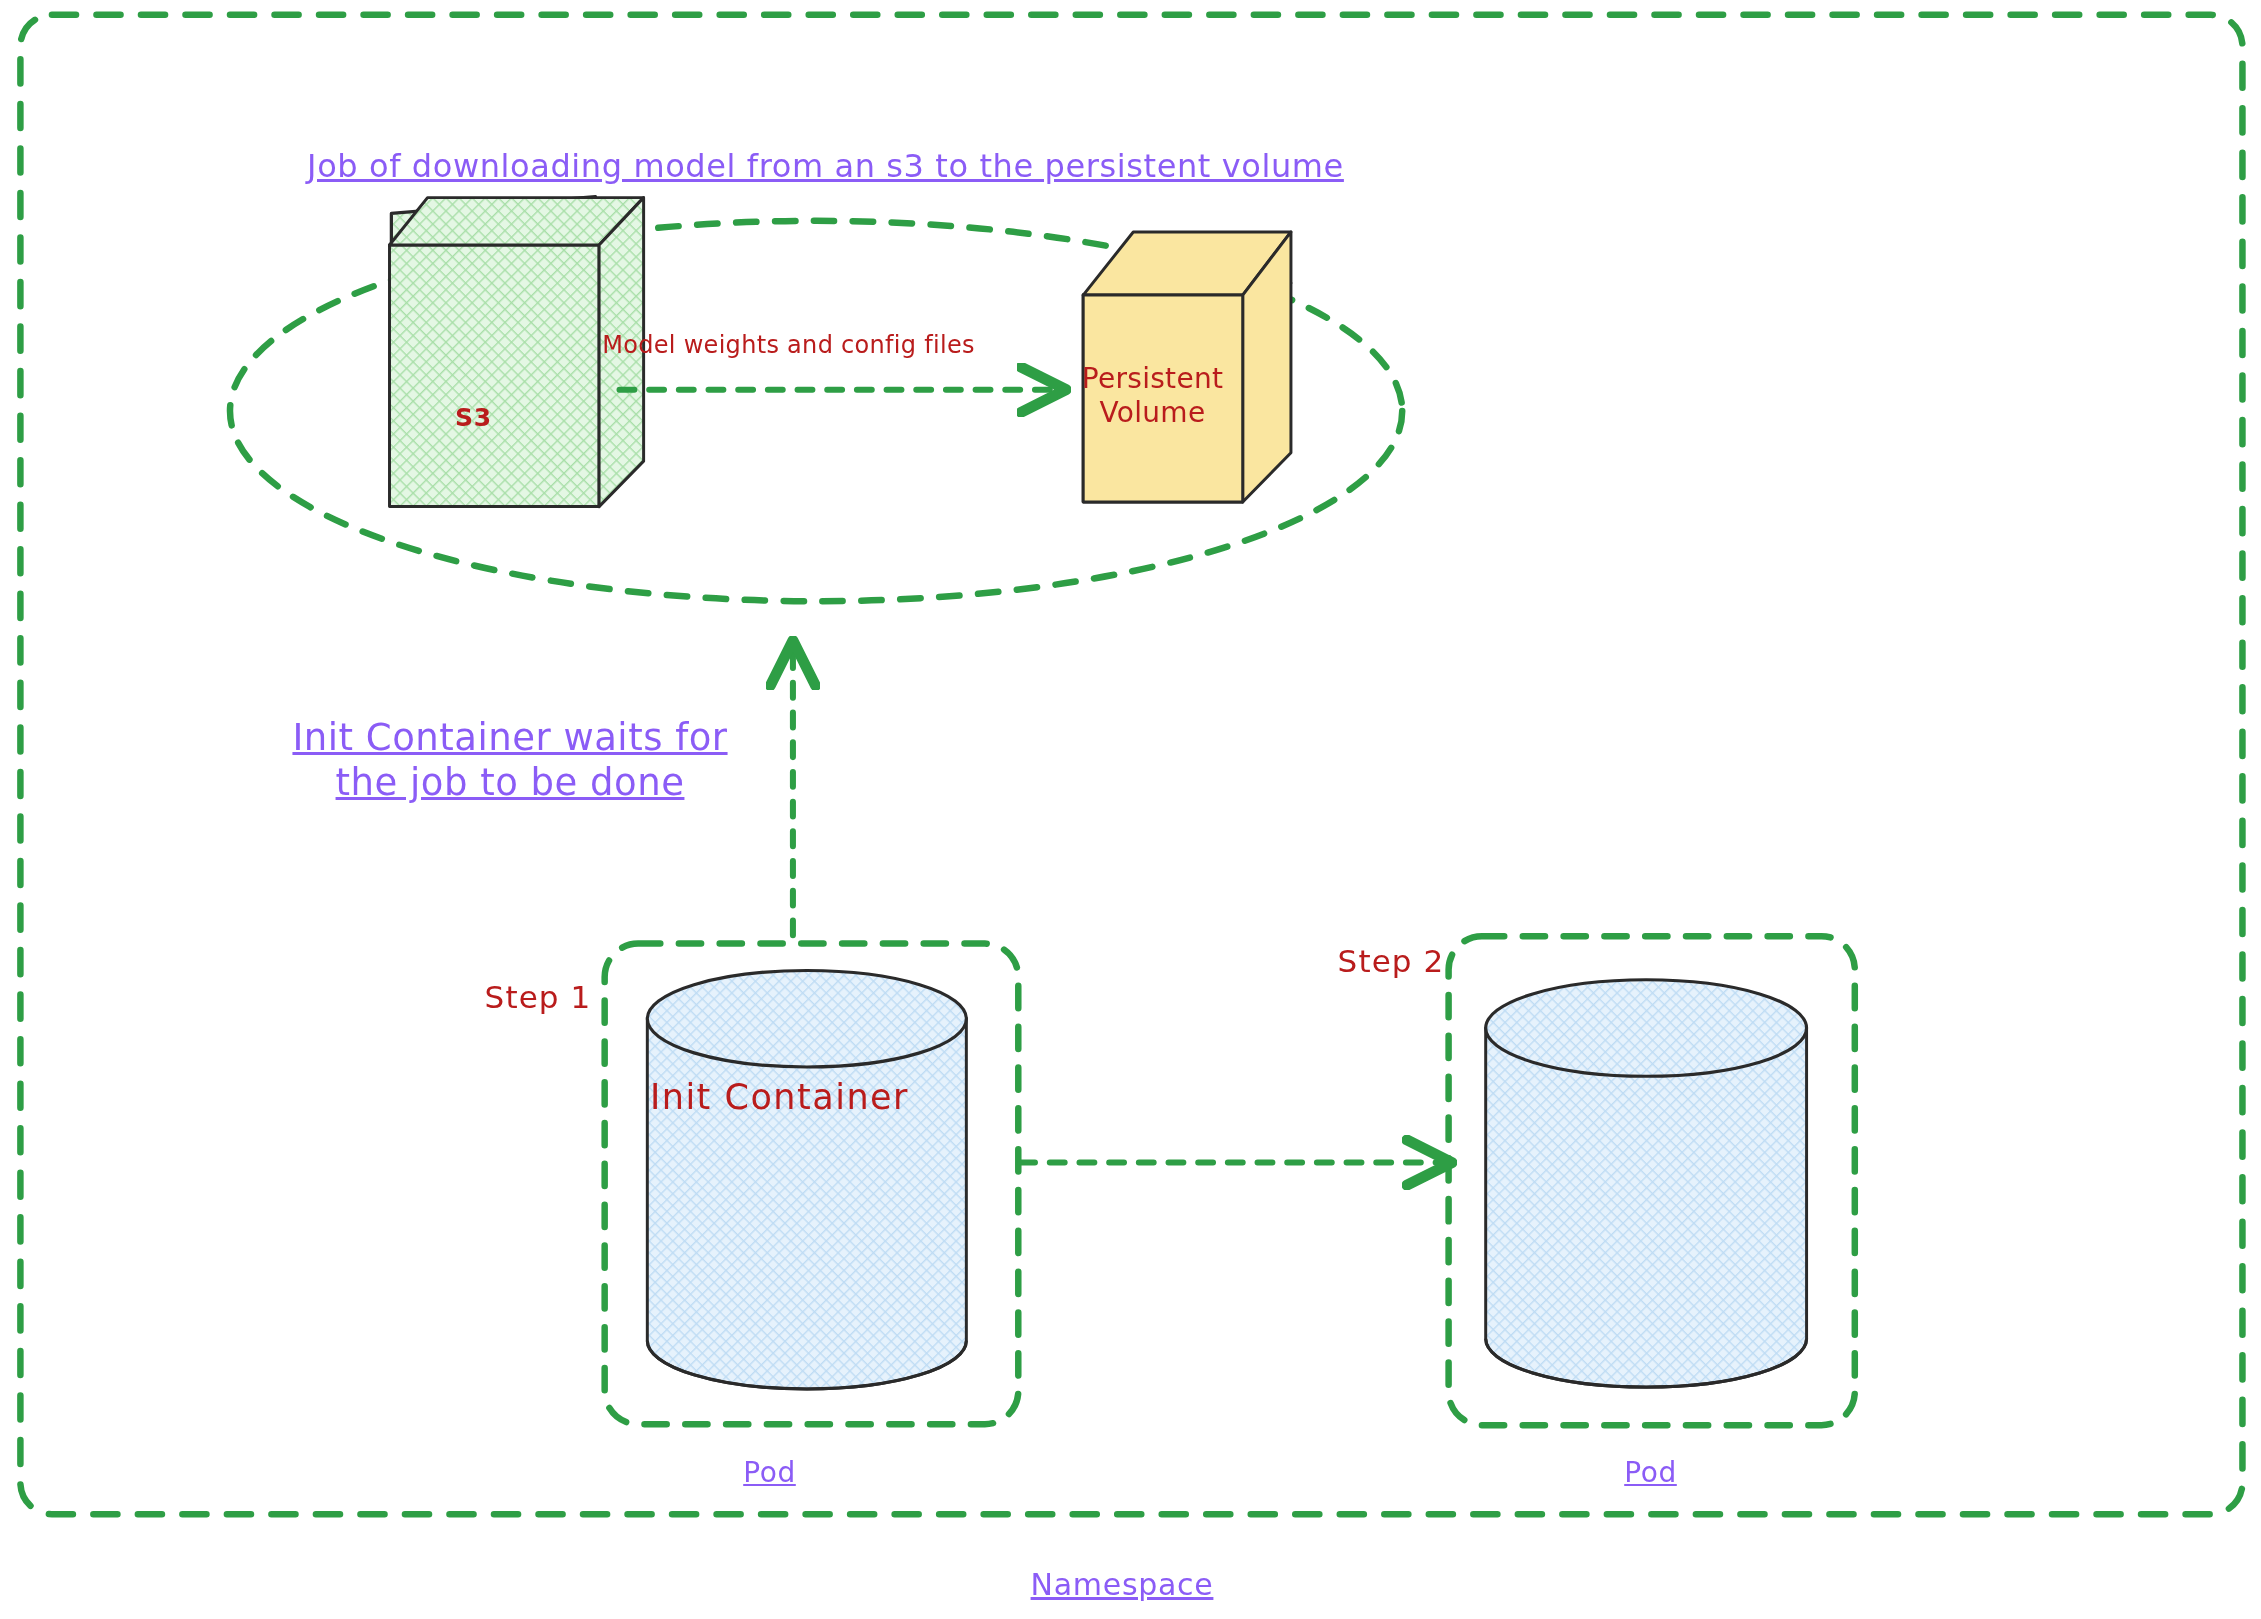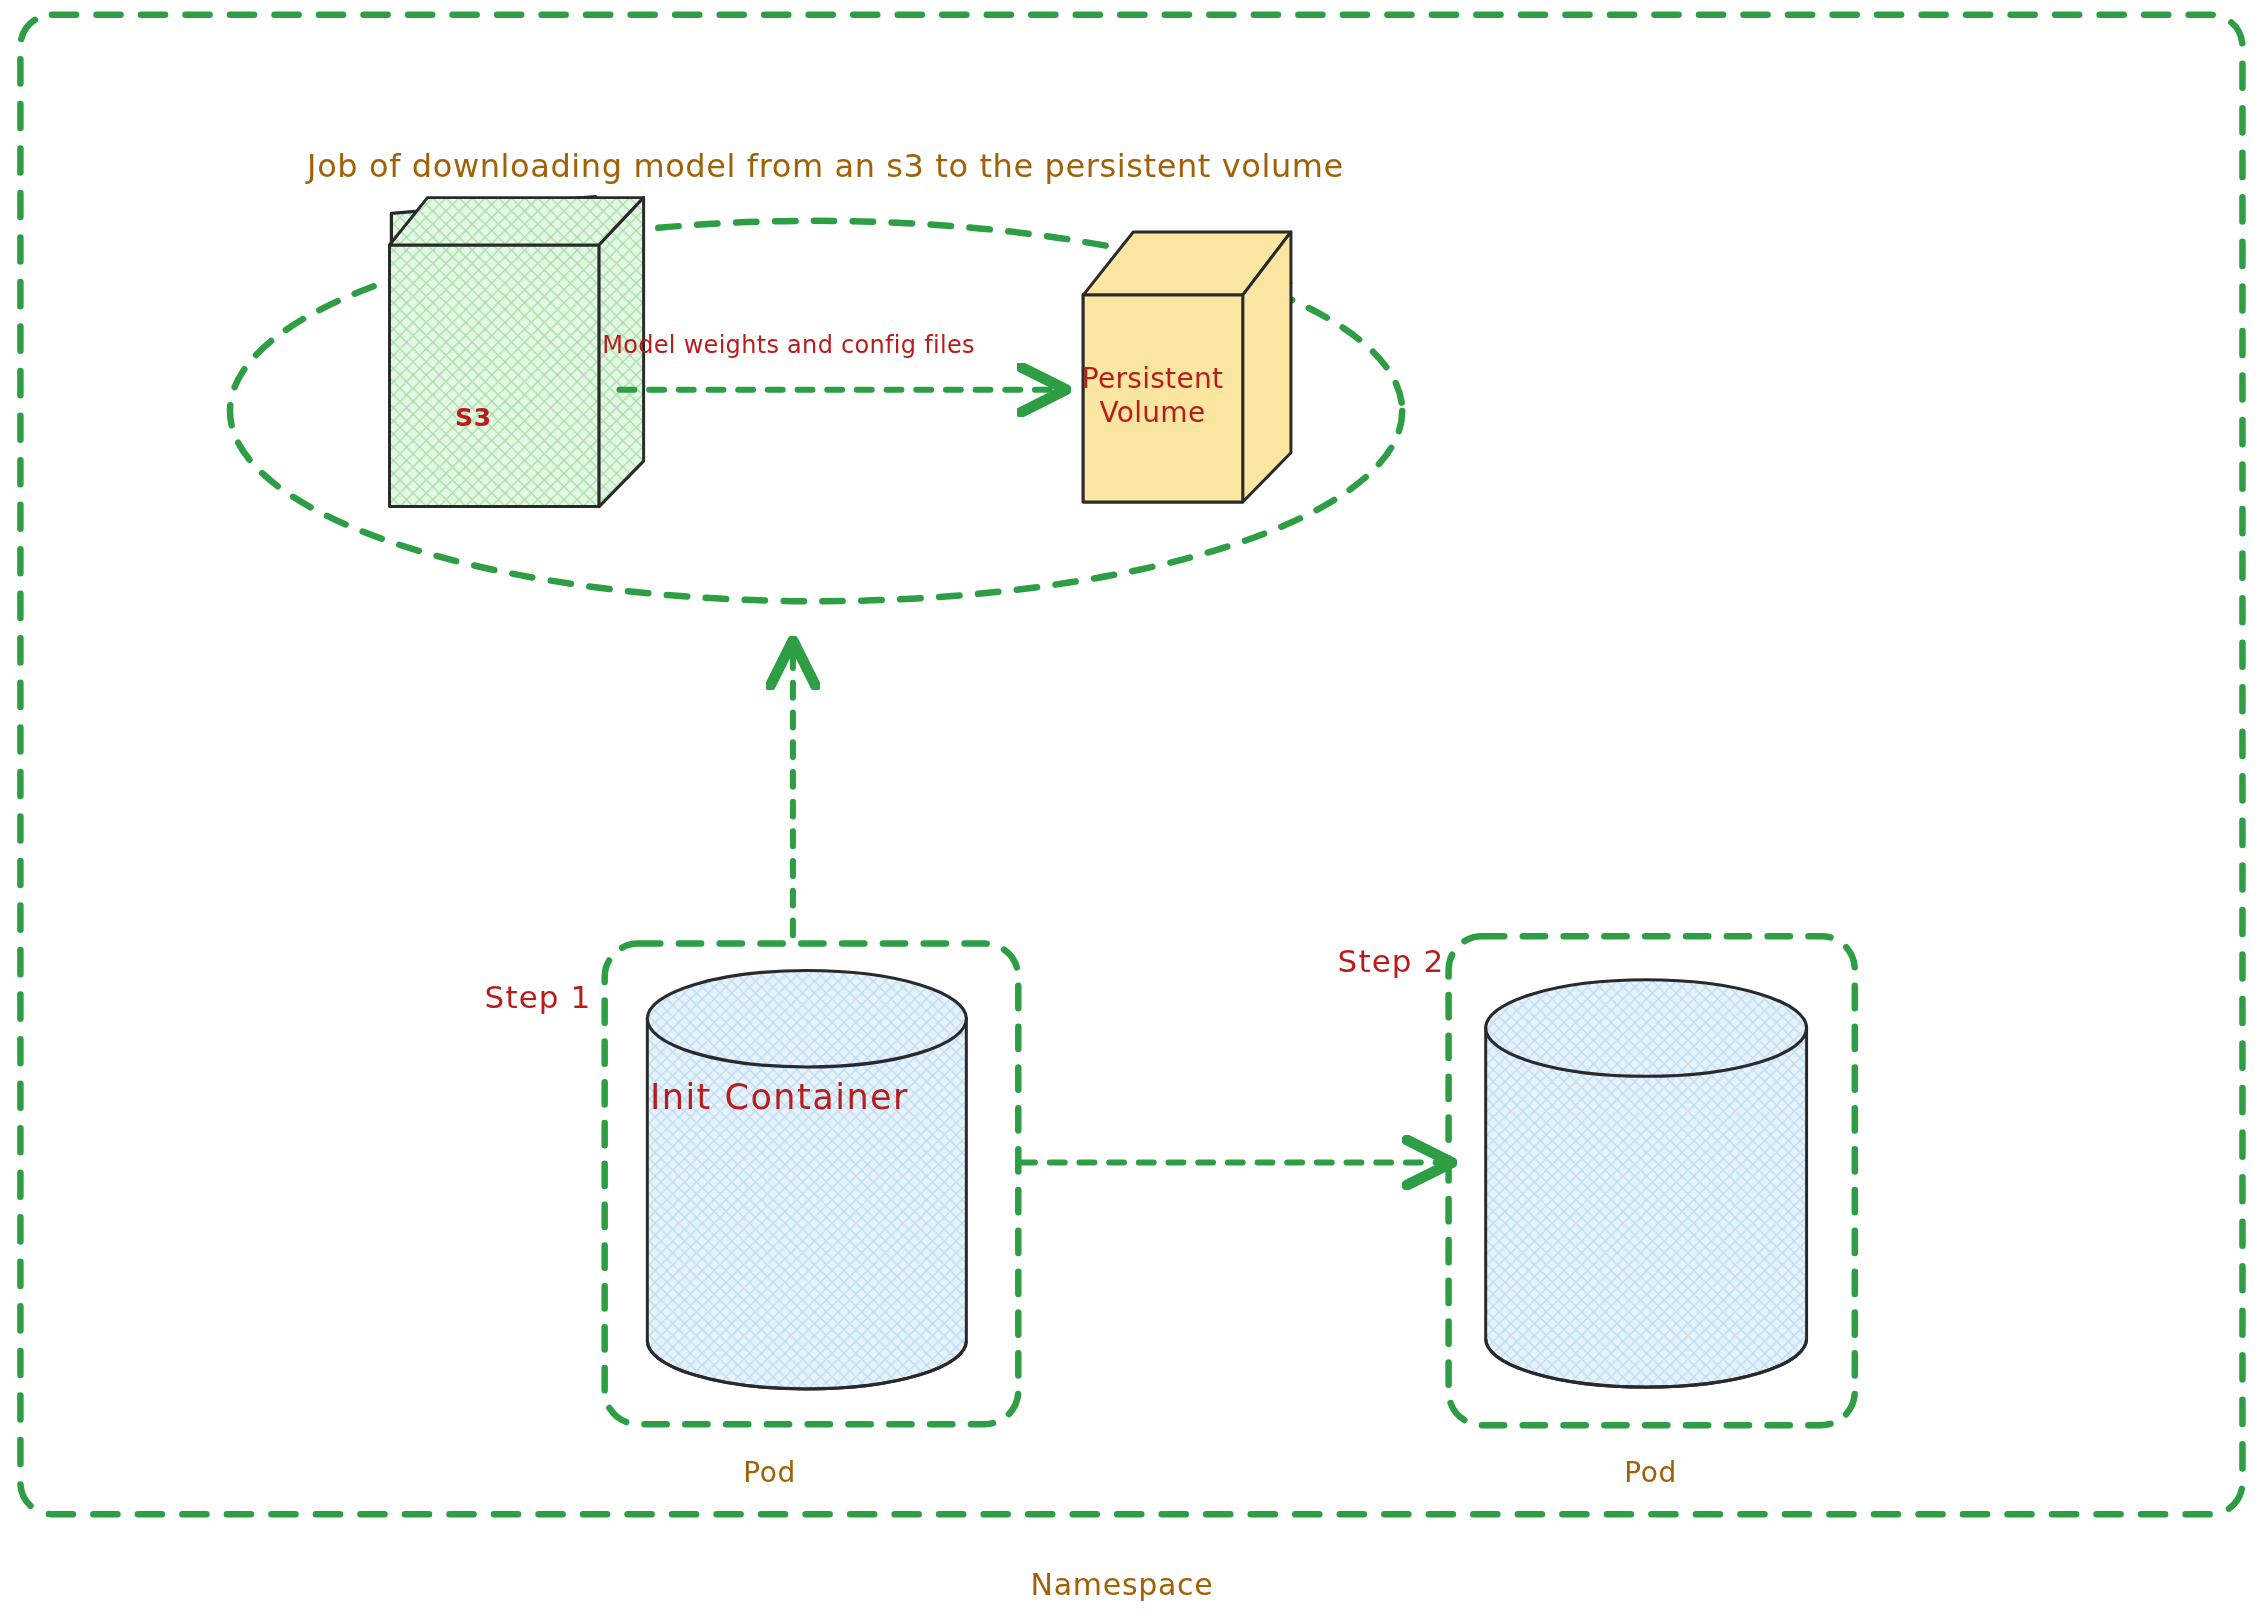--- a/index.html
+++ b/index.html
@@ -25,21 +25,22 @@
   }
   .txt {
     position: absolute;
     white-space: pre;
     text-align: center;
     font-family: "DejaVu Sans", sans-serif;
     line-height: 1.22;
     pointer-events: none;
   }
   .green-hand {
-    color: #a16207;
+    color: #8b5cf6;
+    text-decoration: underline;
   }
   .black-hand {
     color: #b91c1c;
   }
   .t-title {
     left: 232px;
     top: 147px;
     width: 1187px;
     font-size: 32px;
     letter-spacing: 0.6px;
@@ -212,20 +213,21 @@
   </svg>
 
   <div class="txt t-title green-hand">Job of downloading model from an s3 to the persistent volume</div>
 
   <div class="txt t-arrowlabel black-hand">Model weights and config files</div>
 
   <div class="txt t-s3 black-hand">S3</div>
 
   <div class="txt t-pv black-hand"><span>Persistent</span><br><span>Volume</span></div>
 
+  <div class="txt t-initwait green-hand">Init Container waits for<br>the job to be done</div>
 
   <div class="txt t-step1 black-hand">Step 1</div>
 
   <div class="txt t-step2 black-hand">Step 2</div>
 
   <div class="txt t-init-c black-hand">Init Container</div>
 
 
   <div class="txt t-pod1 green-hand">Pod</div>
 

